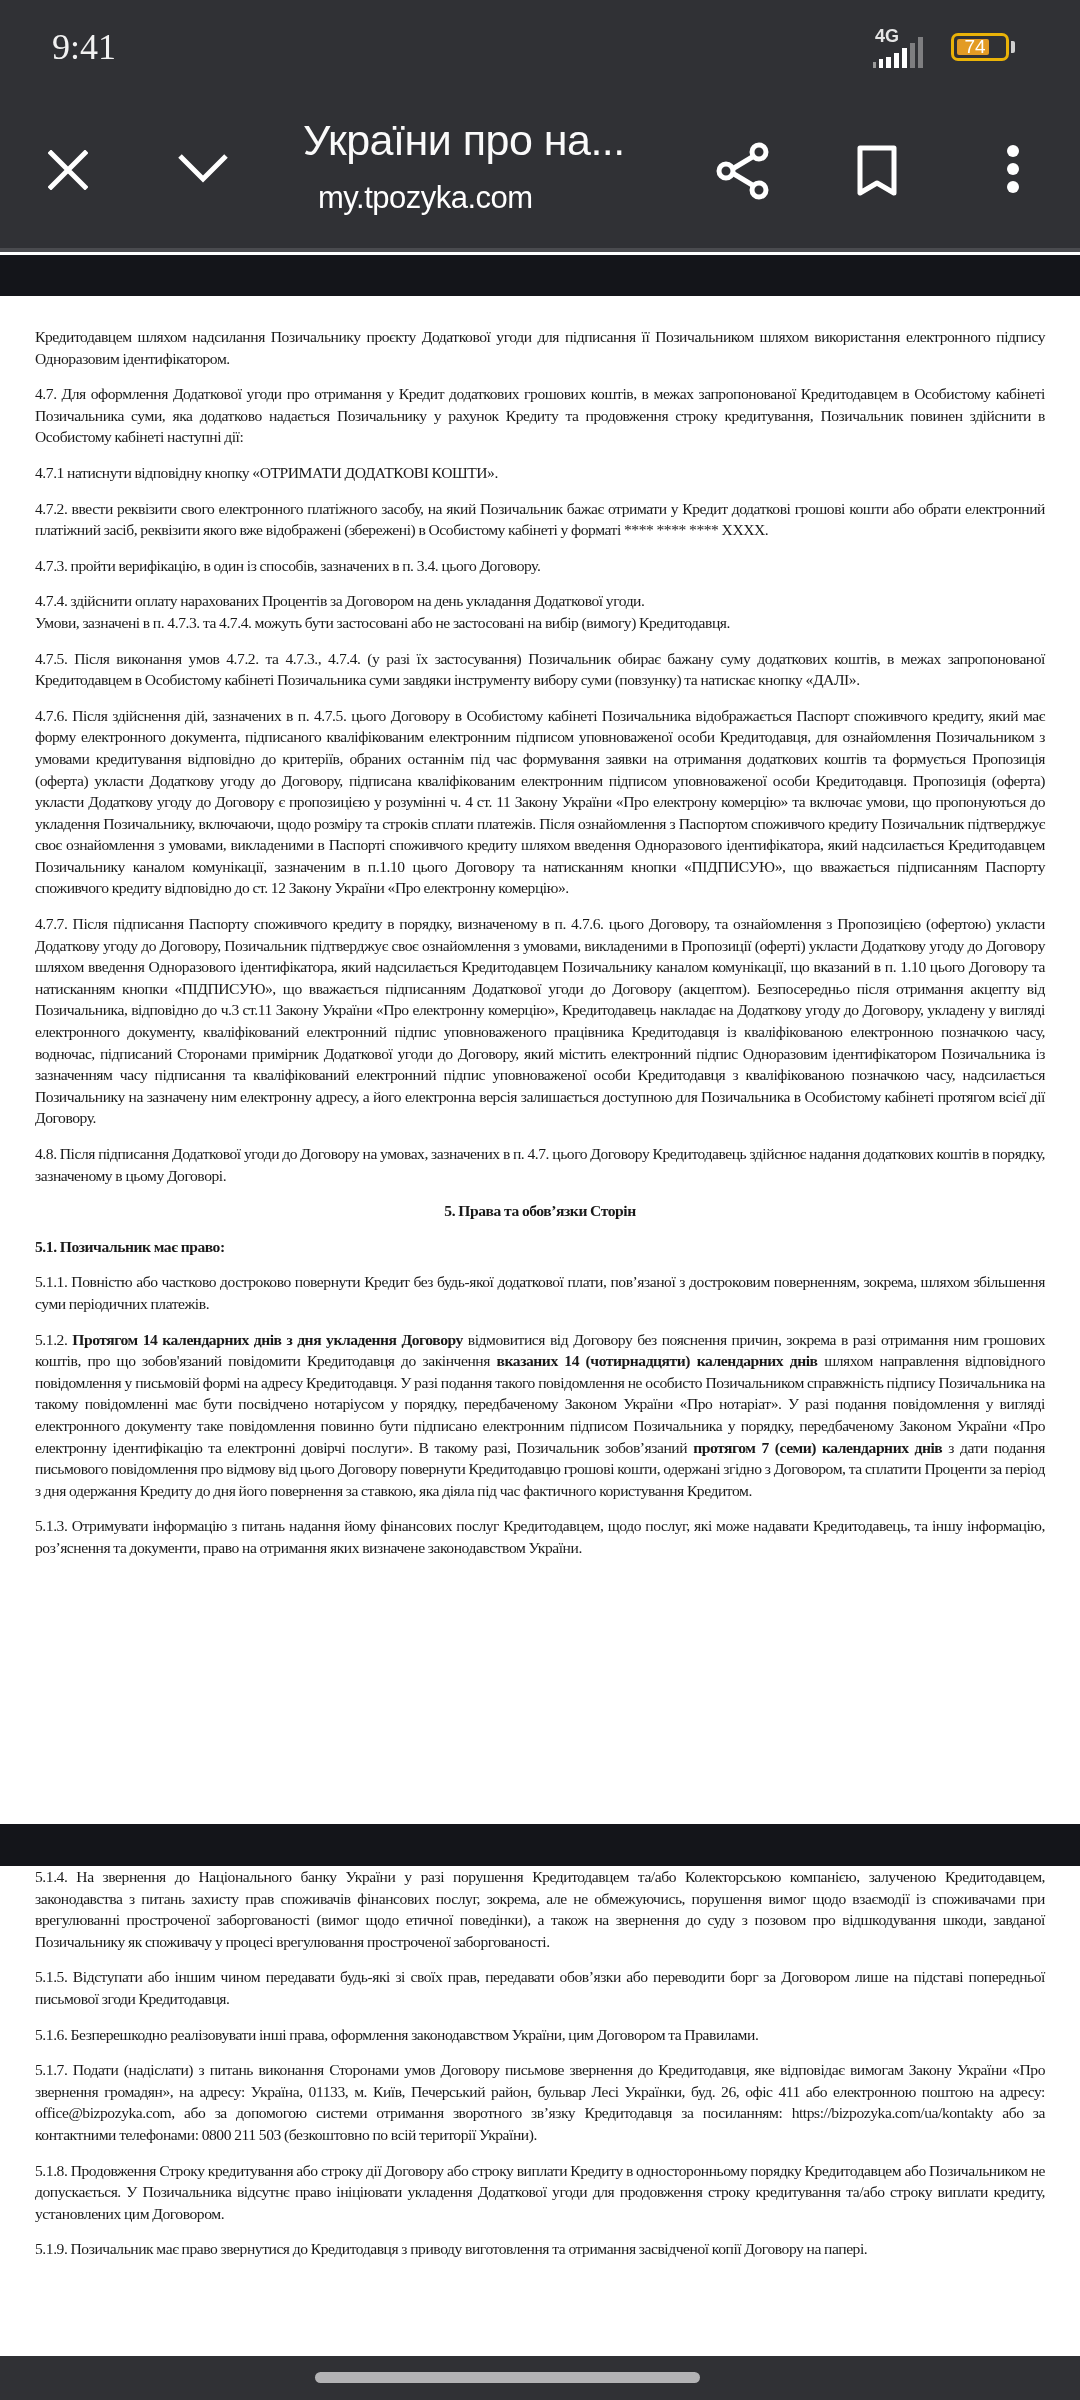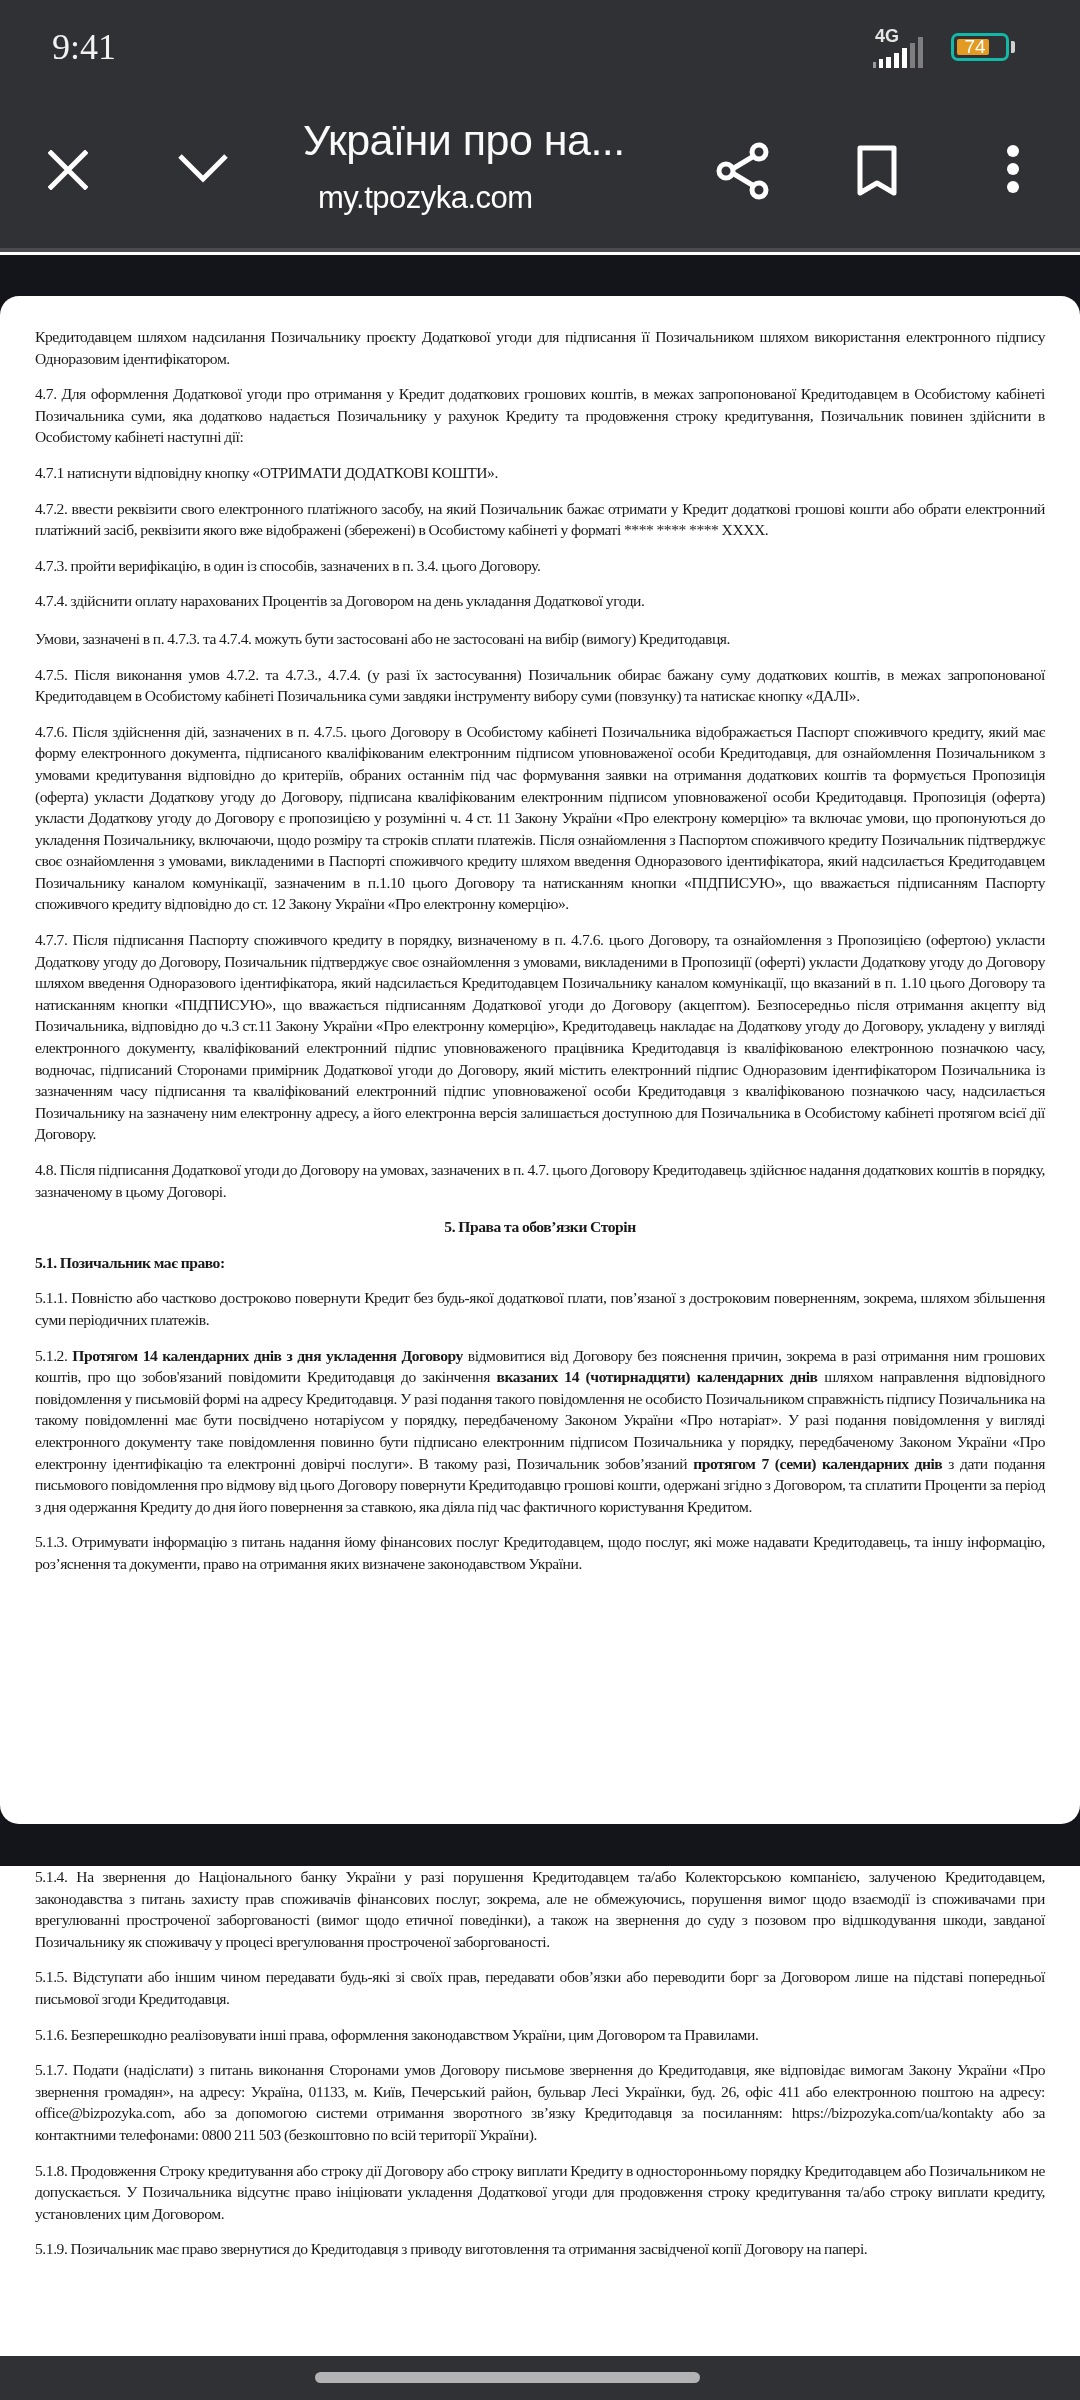--- a/index.html
+++ b/index.html
@@ -17,21 +17,21 @@
     font-family:Liberation Serif, serif; letter-spacing:0px;
   }
   .sig {
     position:absolute; left:873px; top:30px; width:64px; height:40px;
   }
   .net {
     position:absolute; left:875px; top:26px; font-size:18px; font-weight:bold; color:#e5e5e5;
   }
   .battery {
     position:absolute; left:951px; top:33px; width:58px; height:28px;
-    border:3px solid #14b8a6; border-radius:7px; box-sizing:border-box;
+    border:3px solid #eab308; border-radius:7px; box-sizing:border-box;
   }
   .battery-fill {
     position:absolute; left:3px; top:3px; bottom:3px; width:32px; background:#e39b24; border-radius:2px;
   }
   .battery-text {
     position:absolute; left:0; top:0; width:42px; height:22px; line-height:22px; text-align:center;
     font-size:19px; color:#fff;
   }
   .battery-nub {
     position:absolute; left:1011px; top:41px; width:4px; height:12px; background:#d0d0d0; border-radius:0 2px 2px 0;
@@ -49,25 +49,25 @@
     letter-spacing:-0.5px;
   }
   .tb-line1 { position:absolute; left:0; top:248px; width:1080px; height:4px; background:#4a4b4f; }
   .tb-line2 { position:absolute; left:0; top:252px; width:1080px; height:3px; background:#ffffff; }
   .page {
     position:absolute; left:0; width:1080px; background:#ffffff;
     box-sizing:border-box; padding:0 35px 0 35px;
     font-family:"Liberation Serif", serif; color:#1a1a1a;
     font-size:15.6px; line-height:21.6px; letter-spacing:-0.45px; word-spacing:-0.3px;
   }
-  .page1 { top:296px; height:1528px; padding-top:30px;border-radius:19px; }
+  .page1 { top:296px; height:1528px; padding-top:30px; }
   .page2 { top:1866px; height:490px; }
   .p { margin:0 0 14px 0; text-align:justify; }
   .p.nj { text-align:left; }
-  .p.tight { margin-bottom:16px; }
+  .p.tight { margin-bottom:0; }
   .h-center { text-align:center; font-weight:bold; margin:0 0 14px 0; }
   .h-left { font-weight:bold; margin:0 0 14px 0; }
   b { font-weight:bold; }
   .navbar {
     position:absolute; left:0; top:2356px; width:1080px; height:44px; background:#303135;
   }
   .pill {
     position:absolute; left:315px; top:16px; width:385px; height:11px; border-radius:6px; background:#b3b3b5;
   }
 </style>

